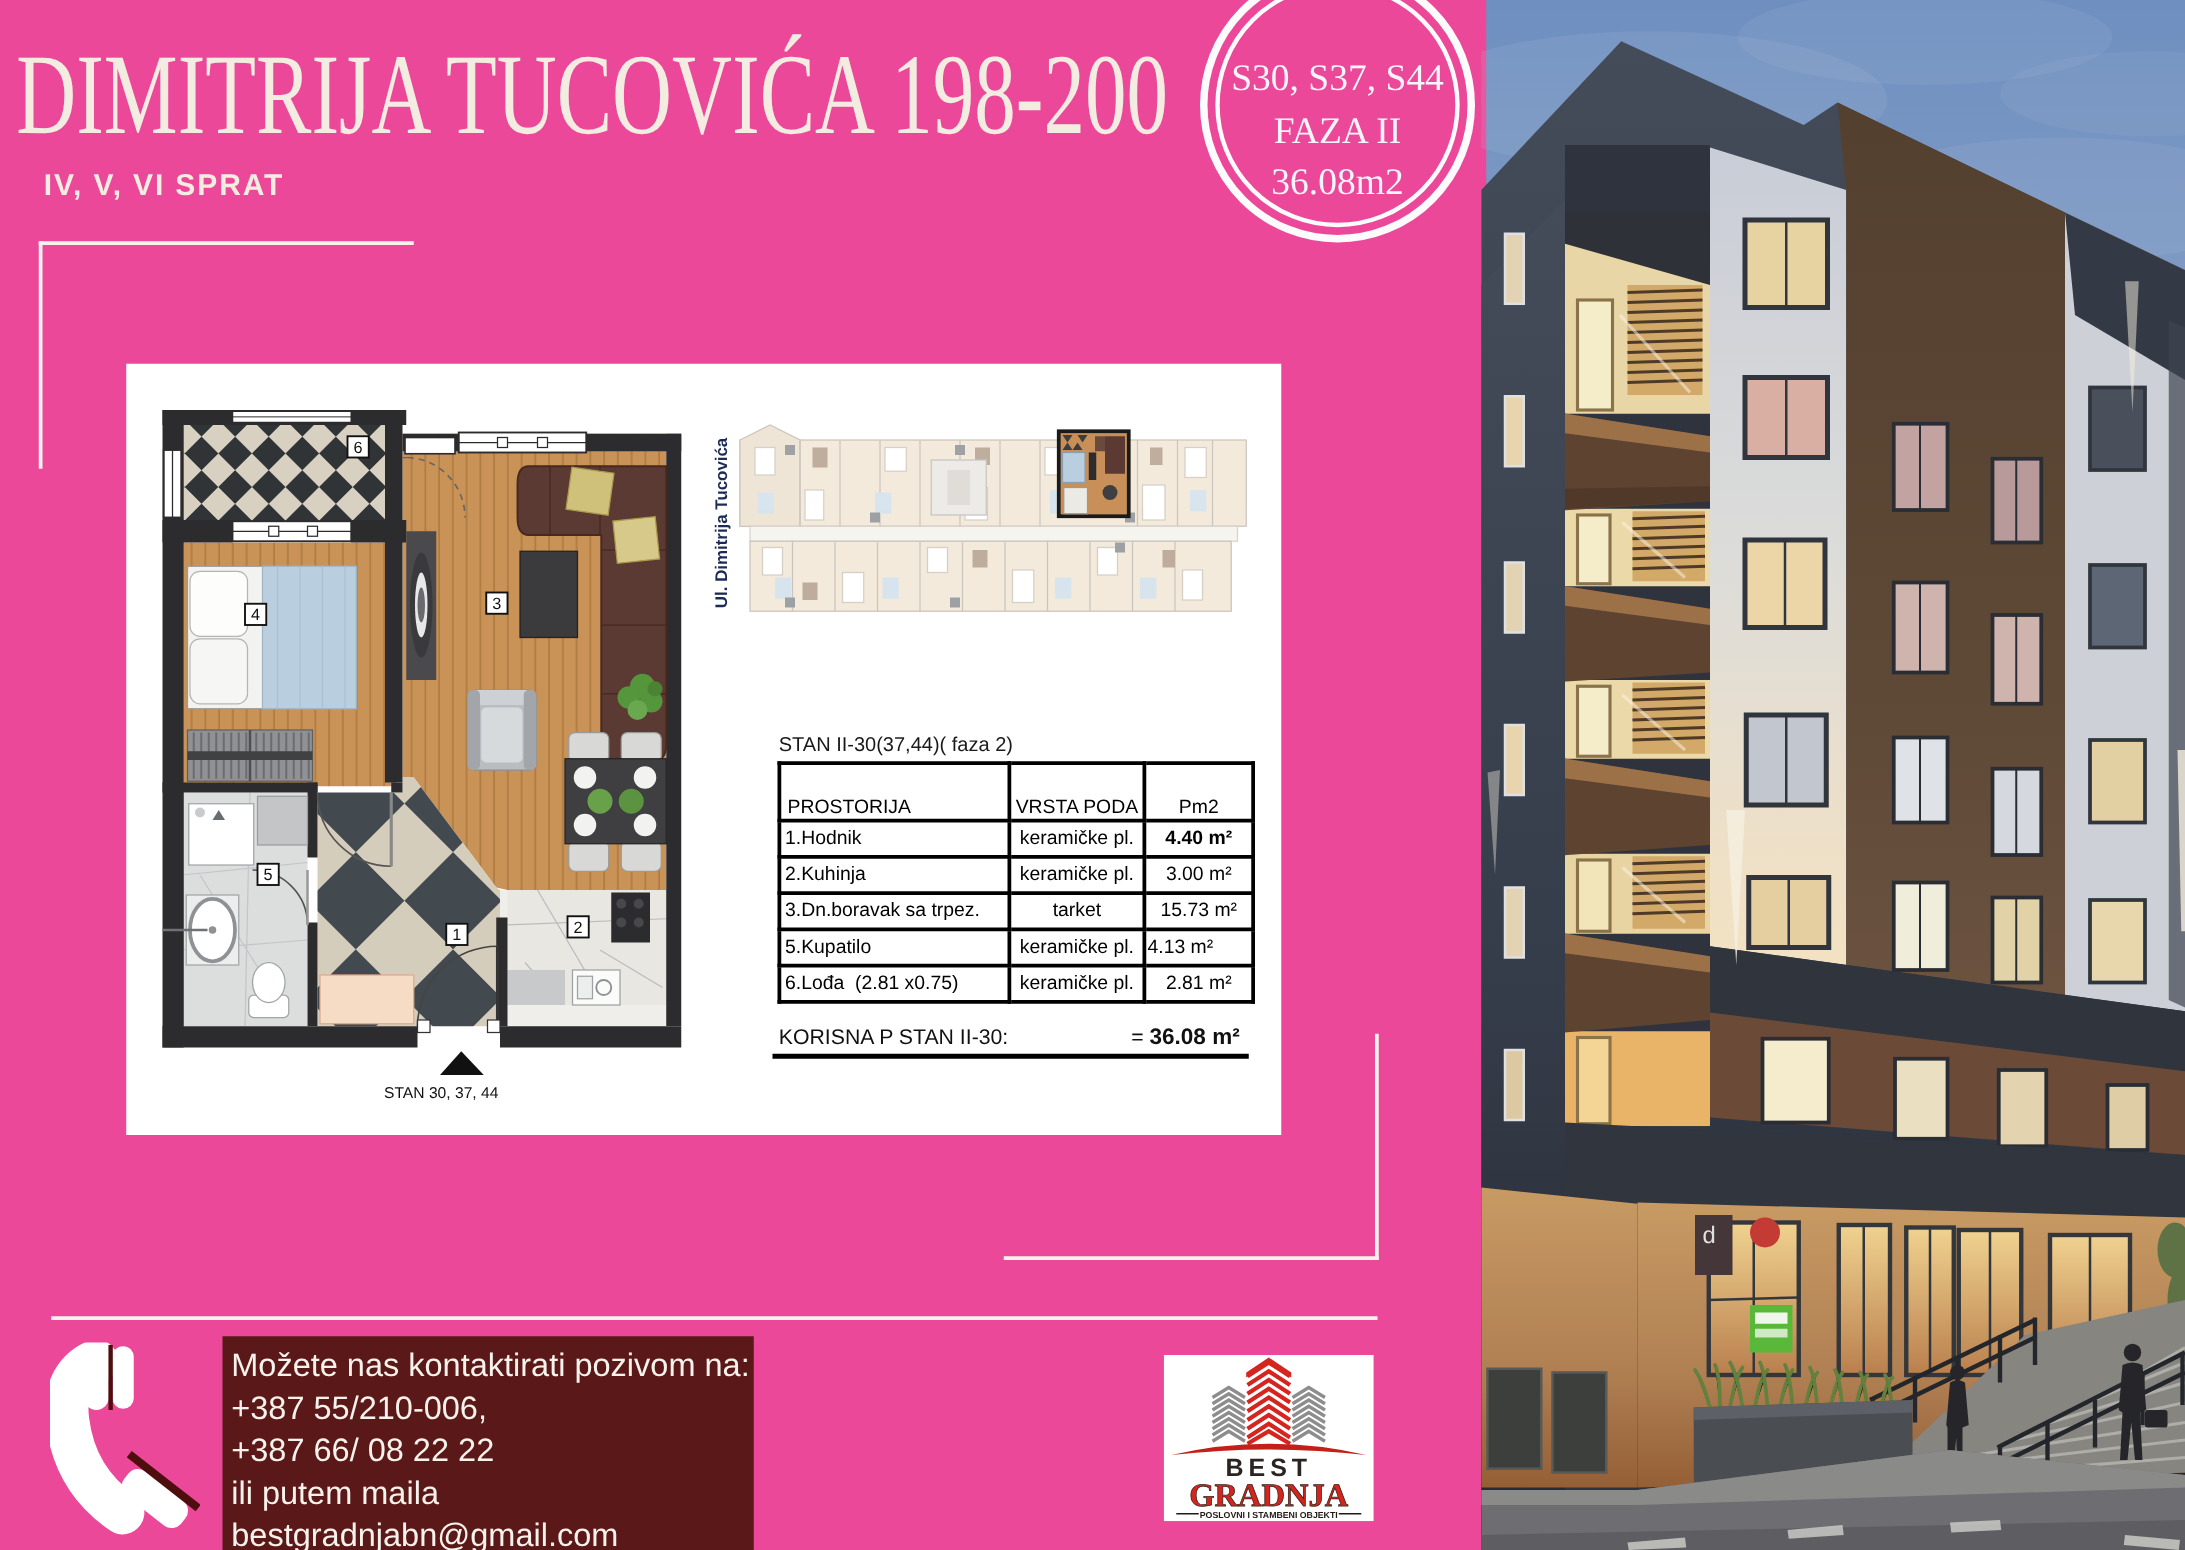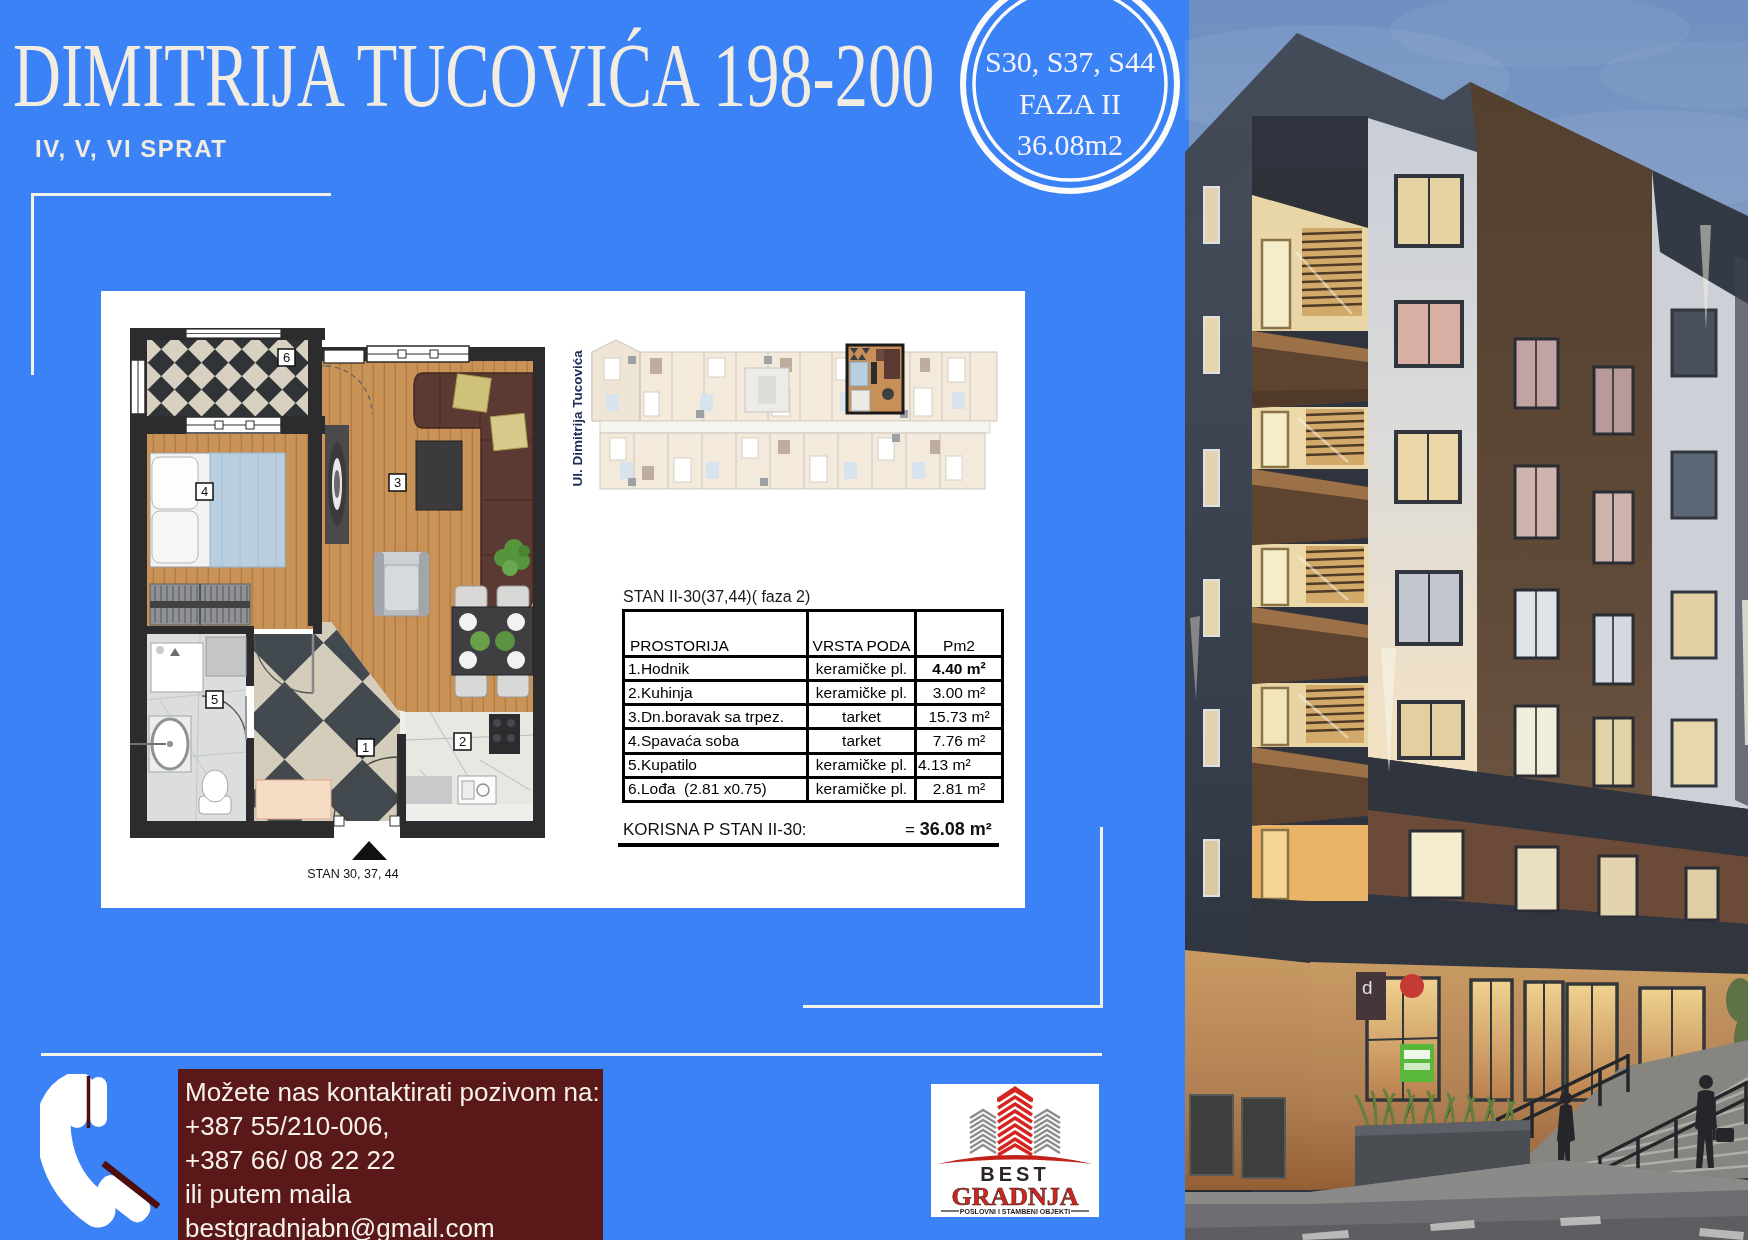--- a/index.html
+++ b/index.html
@@ -1,16 +1,16 @@
 <!DOCTYPE html>
 <html><head>
 <meta charset="utf-8">
 <style>
   html,body{margin:0;padding:0;}
-  #page{position:relative;width:1748px;height:1240px;background:#3b82f6;overflow:hidden;font-family:"Liberation Sans",sans-serif;}
+  #page{position:relative;width:1748px;height:1240px;background:#ec4899;overflow:hidden;font-family:"Liberation Sans",sans-serif;}
   .abs{position:absolute;}
 </style>
 </head>
 <body>
 <div id="page">
 
 <div class="abs" style="left:13px;top:22px;width:1280px;font-family:'Liberation Serif',serif;font-size:92px;color:#f3ece1;white-space:nowrap;transform:scaleX(0.722);transform-origin:0 0;">DIMITRIJA TUCOVIĆA 198-200</div>
 
 <div class="abs" style="left:35px;top:135px;font-size:24px;font-weight:bold;color:#f3ece1;letter-spacing:1.5px;">IV, V, VI SPRAT</div>
 
@@ -395,25 +395,20 @@
           <td style="border:3px solid #000;padding:0 0 0 3px;">2.Kuhinja</td>
           <td style="border:3px solid #000;text-align:center;">keramičke pl.</td>
           <td style="border:3px solid #000;text-align:center;">3.00 m²</td>
         </tr>
   <tr>
           <td style="border:3px solid #000;padding:0 0 0 3px;">3.Dn.boravak sa trpez.</td>
           <td style="border:3px solid #000;text-align:center;">tarket</td>
           <td style="border:3px solid #000;text-align:center;margin-top:40px;">15.73 m²</td>
         </tr>
   <tr>
-          <td style="border:3px solid #000;padding:0 0 0 3px;">4.Spavaća soba</td>
-          <td style="border:3px solid #000;text-align:center;">tarket</td>
-          <td style="border:3px solid #000;text-align:center;">7.76 m²</td>
-        </tr>
-  <tr>
           <td style="border:3px solid #000;padding:0 0 0 3px;">5.Kupatilo</td>
           <td style="border:3px solid #000;text-align:center;">keramičke pl.</td>
           <td style="border:3px solid #000;">4.13 m²</td>
         </tr>
   <tr>
           <td style="border:3px solid #000;padding:0 0 0 3px;">6.Lođa&nbsp; (2.81 x0.75)</td>
           <td style="border:3px solid #000;text-align:center;">keramičke pl.</td>
           <td style="border:3px solid #000;text-align:center;">2.81 m²</td>
         </tr>
 </tbody>

